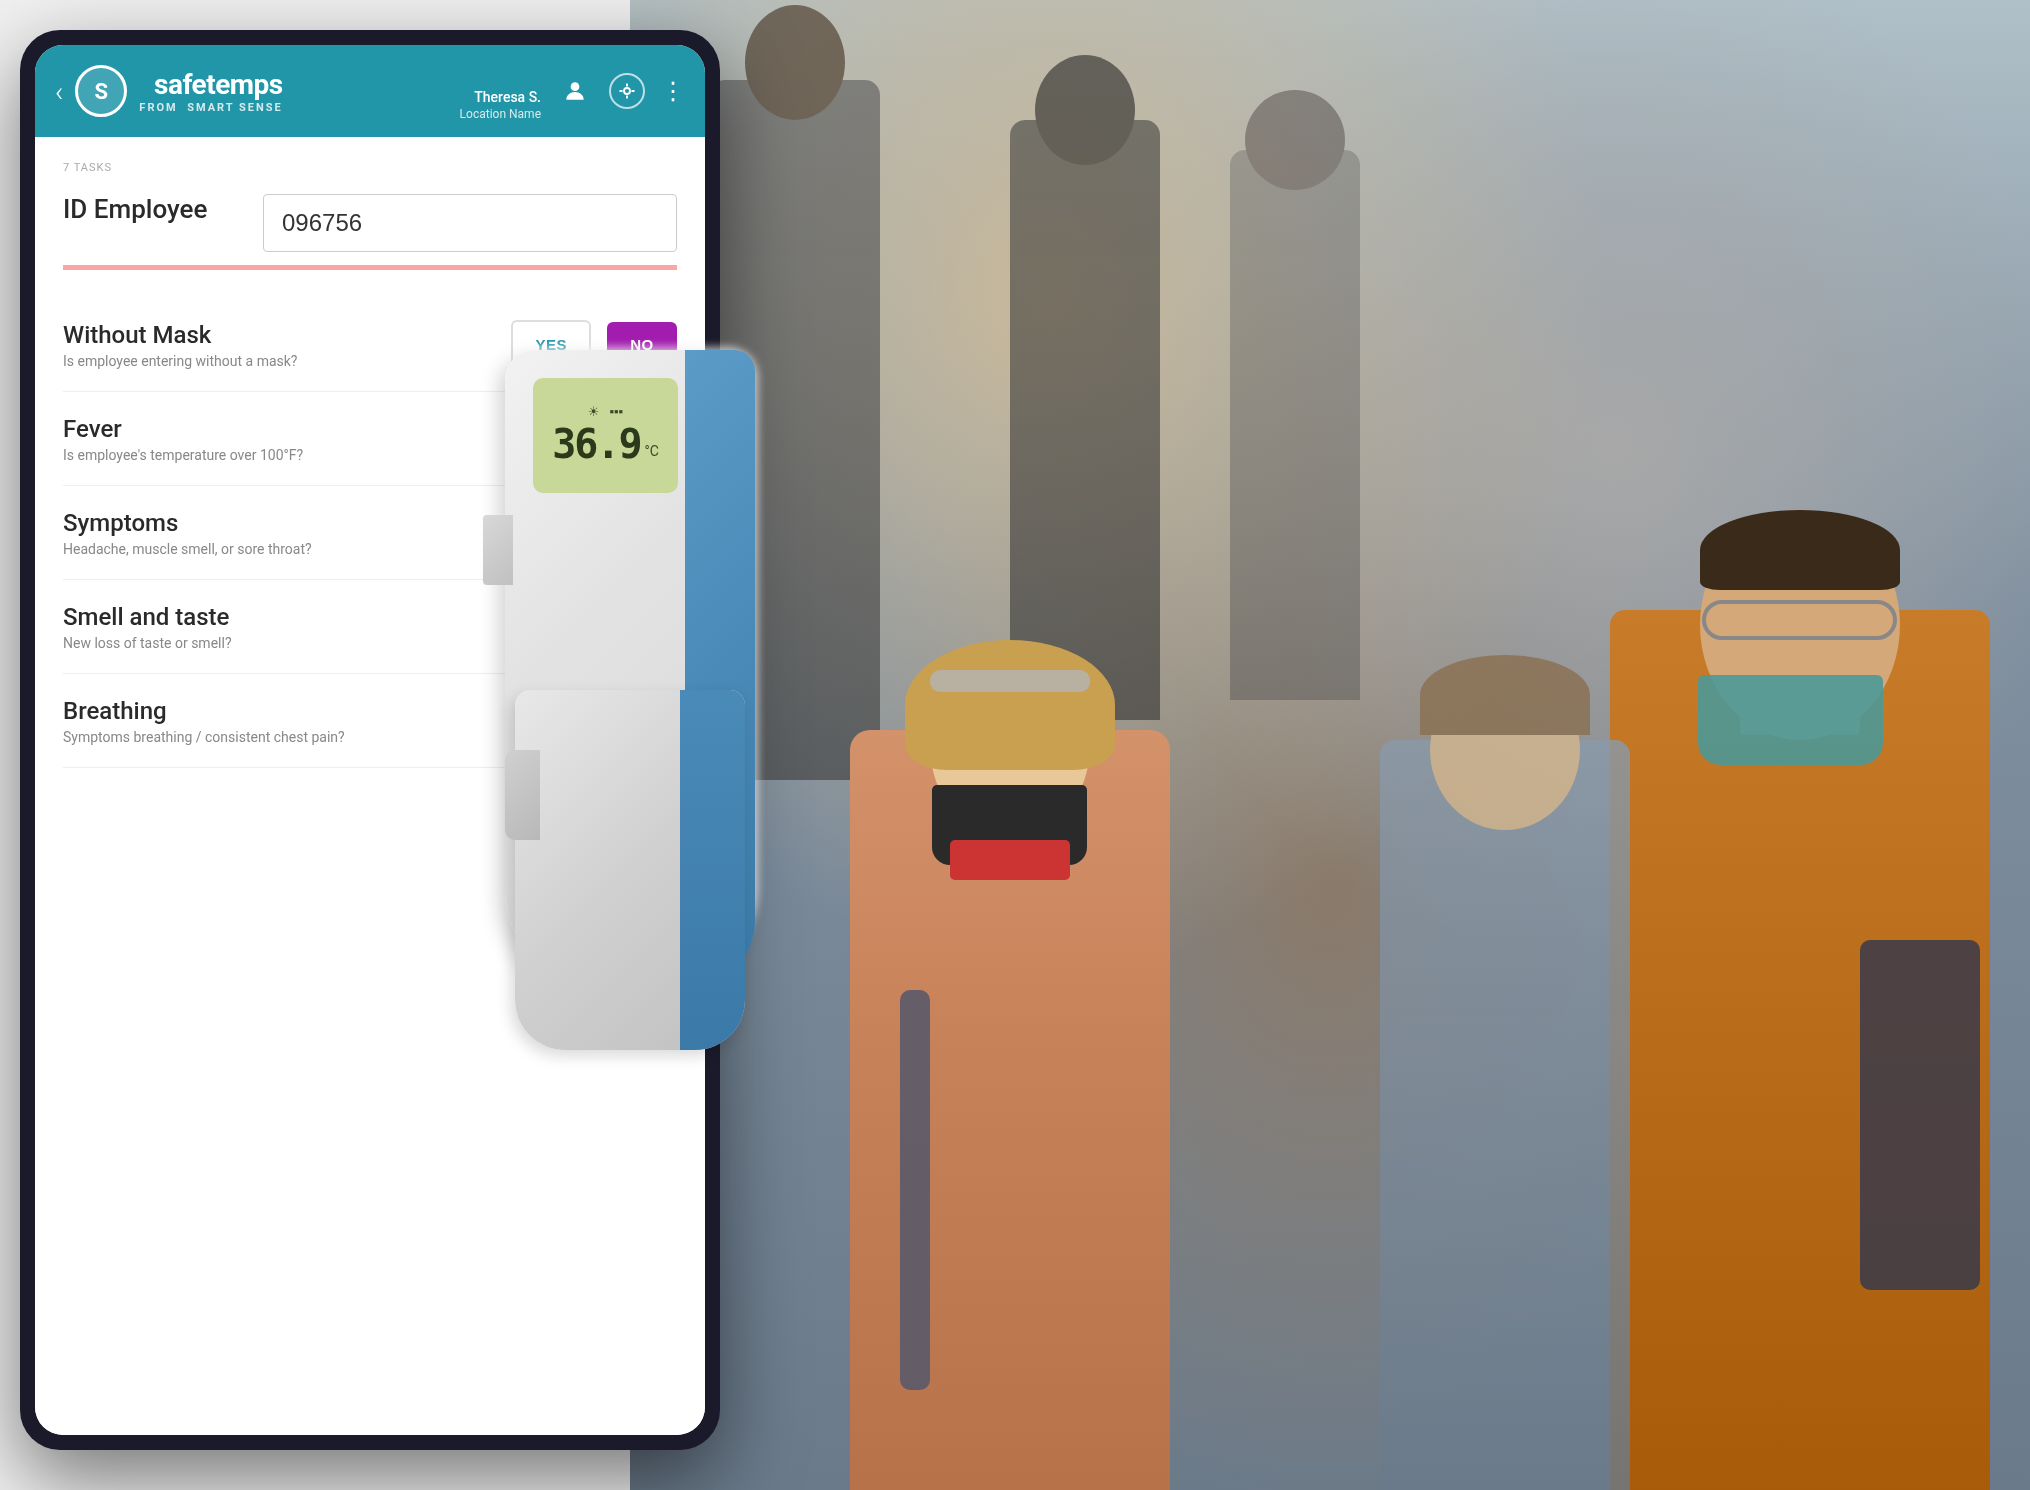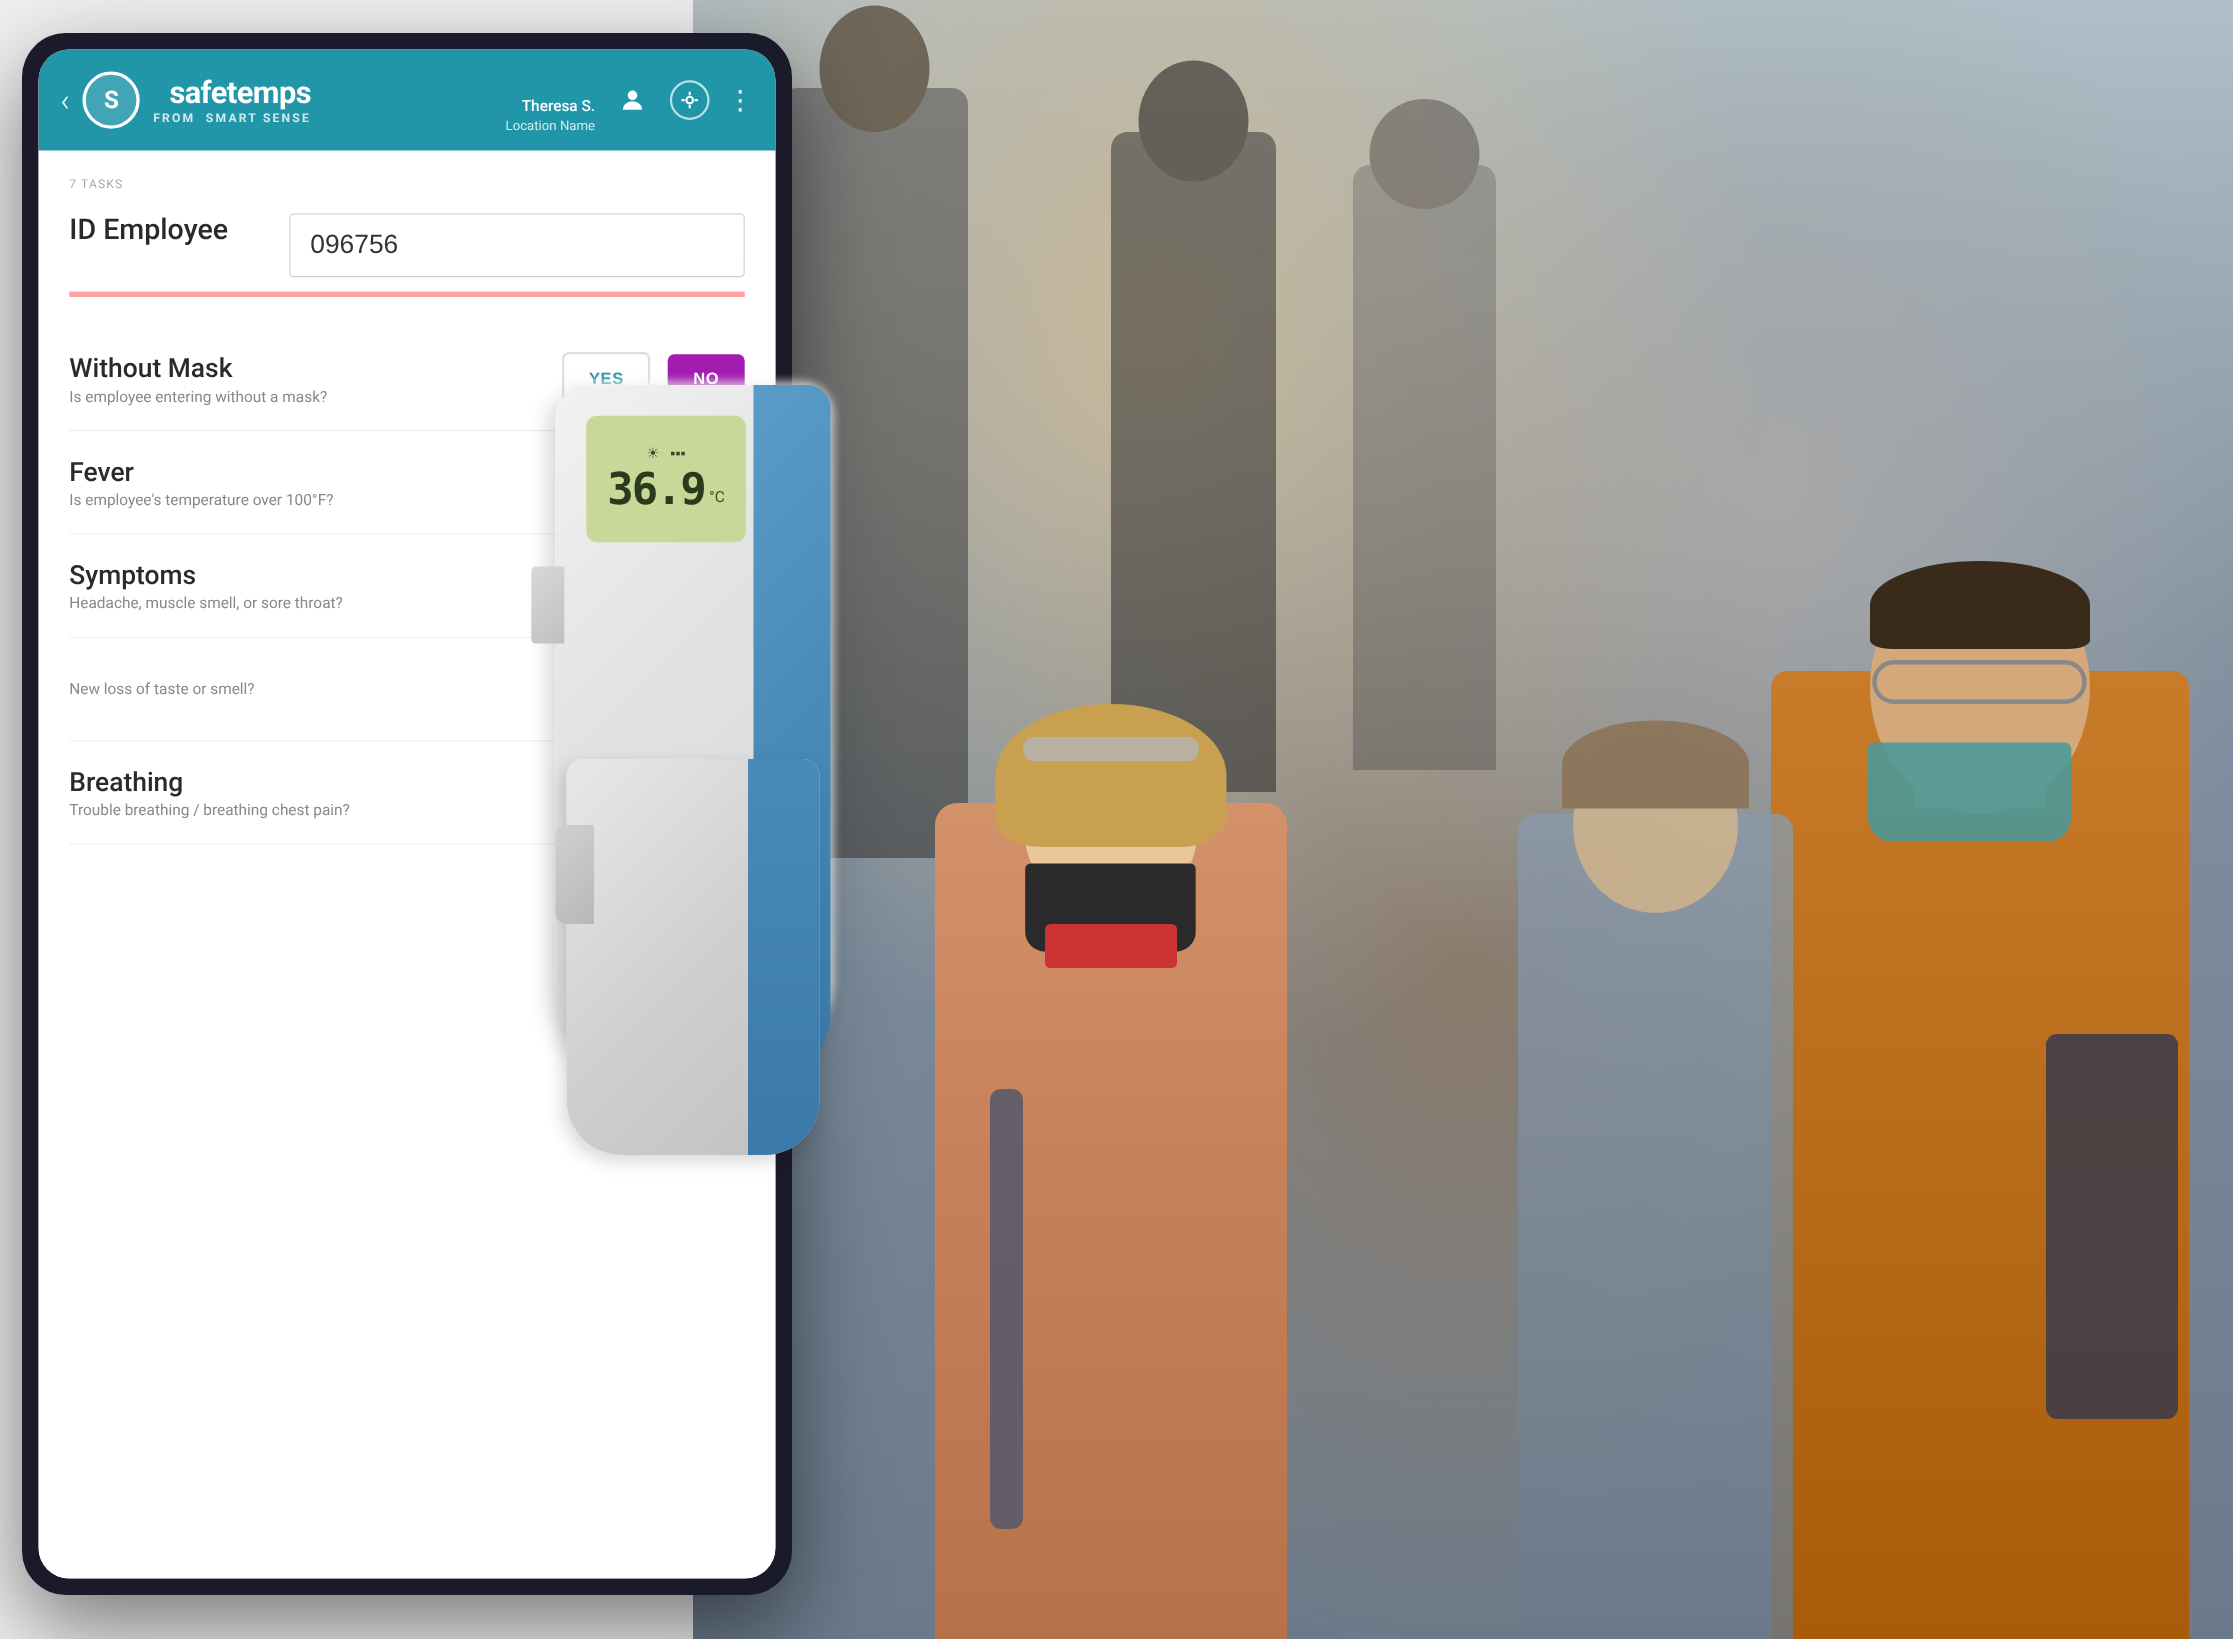--- a/index.html
+++ b/index.html
@@ -407,29 +407,30 @@
           <div class="checklist-row">
       <div class="checklist-text">
         <div class="checklist-title">Symptoms</div>
         <div class="checklist-subtitle">Headache, muscle smell, or sore throat?</div>
       </div>
       <button class="btn-yes">YES</button>
       <button class="btn-no">NO</button>
     </div>
           <div class="checklist-row">
       <div class="checklist-text">
+        <div class="checklist-title">Smell and taste</div>
         <div class="checklist-subtitle">New loss of taste or smell?</div>
       </div>
       <button class="btn-yes">YES</button>
       <button class="btn-no">NO</button>
     </div>
           <div class="checklist-row">
       <div class="checklist-text">
         <div class="checklist-title">Breathing</div>
-        <div class="checklist-subtitle">Trouble breathing / breathing chest pain?</div>
+        <div class="checklist-subtitle">Symptoms breathing / consistent chest pain?</div>
       </div>
       <button class="btn-yes">YES</button>
       <button class="btn-no">NO</button>
     </div>
         </div>
     </div>
 
   </div>
 </div>
 

